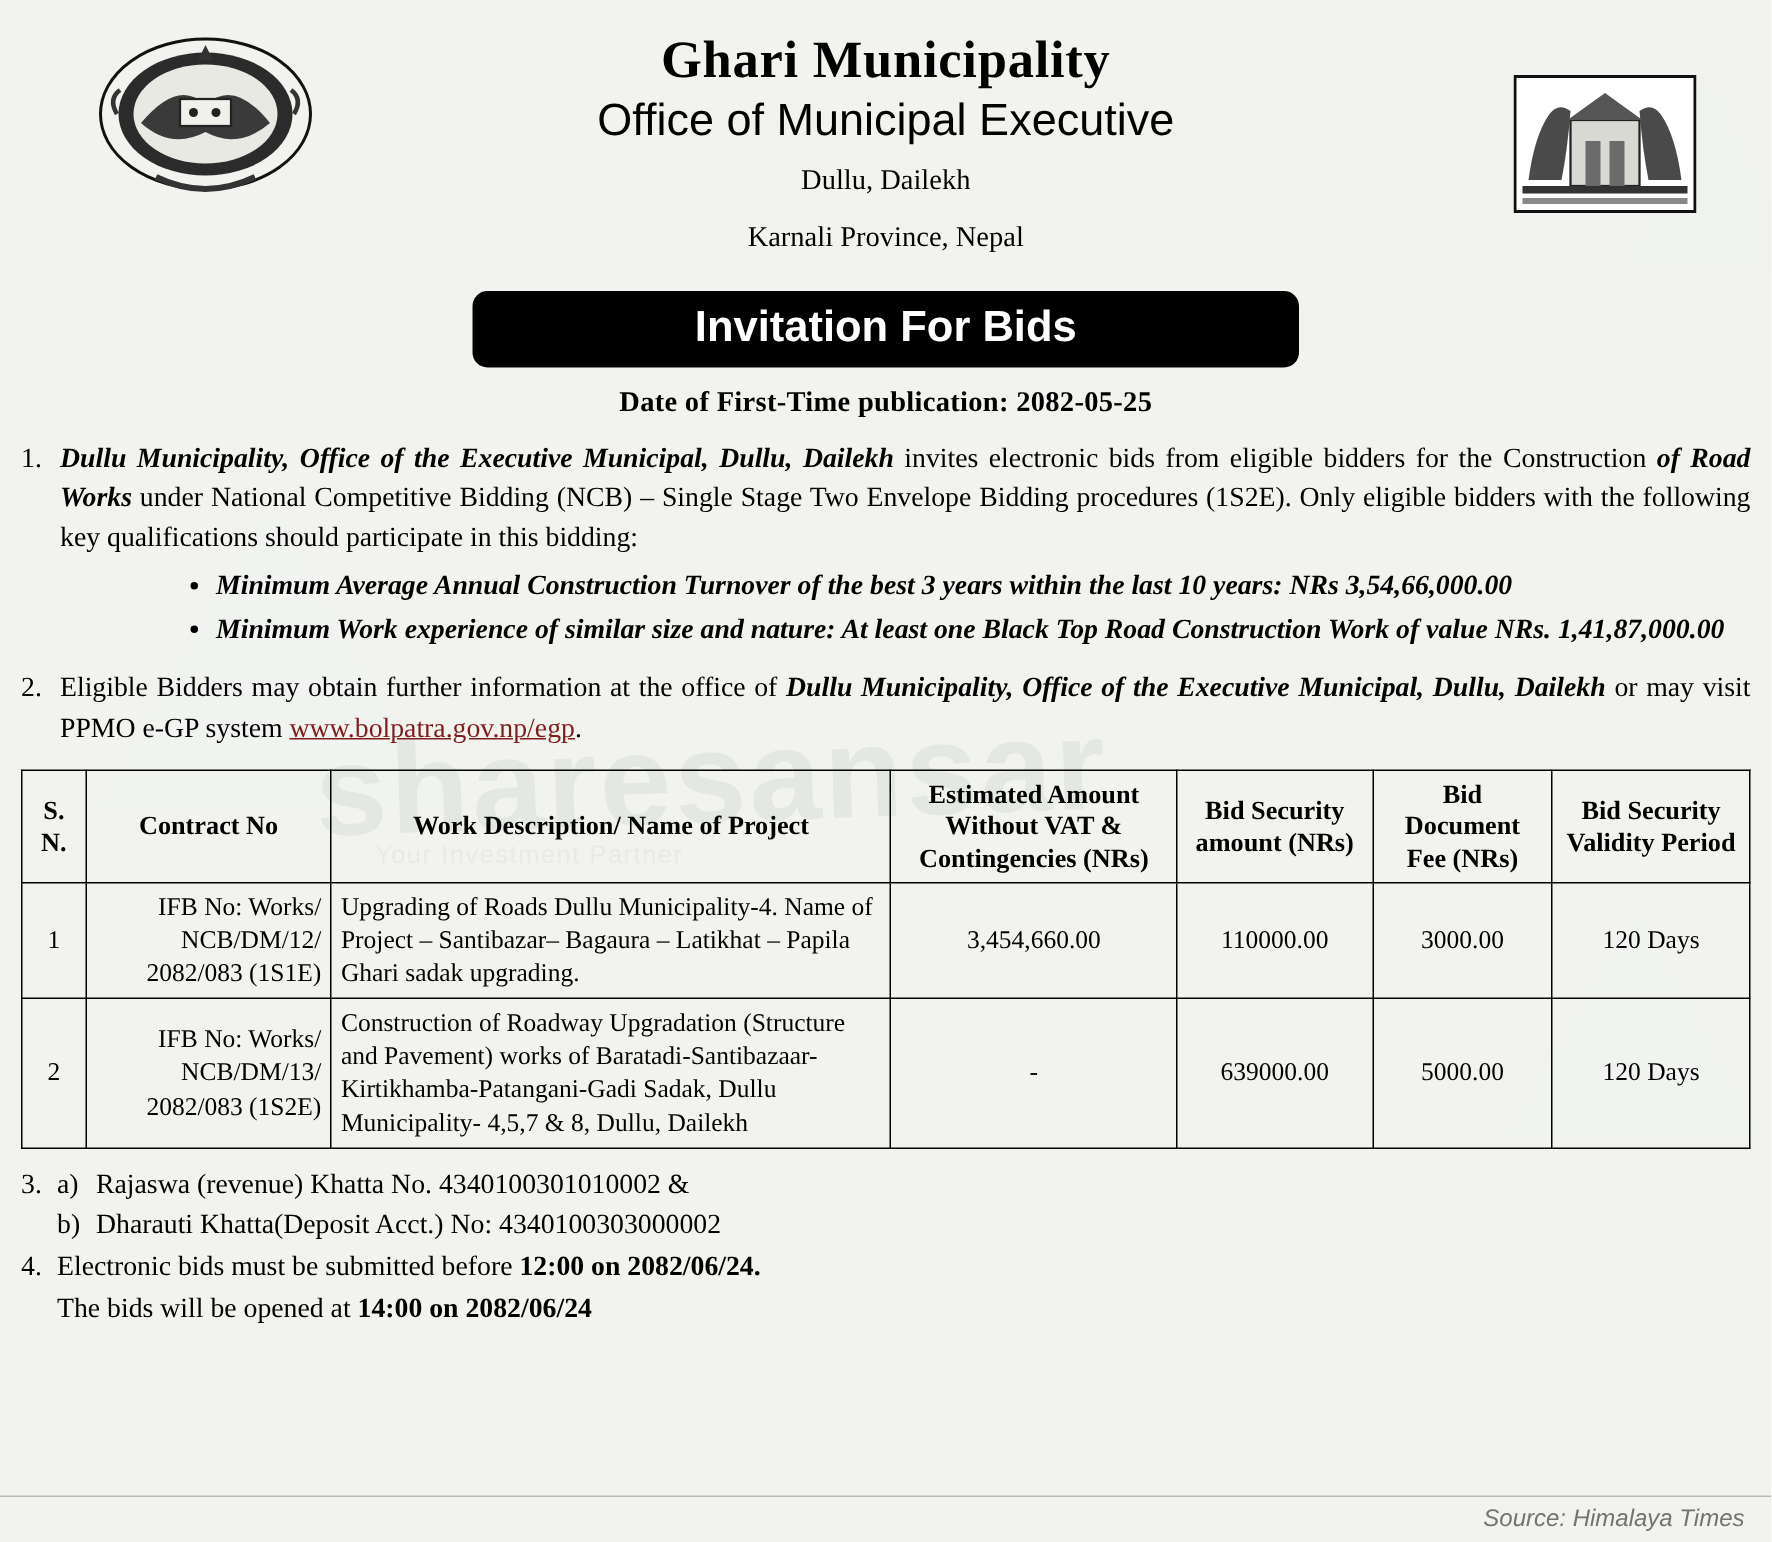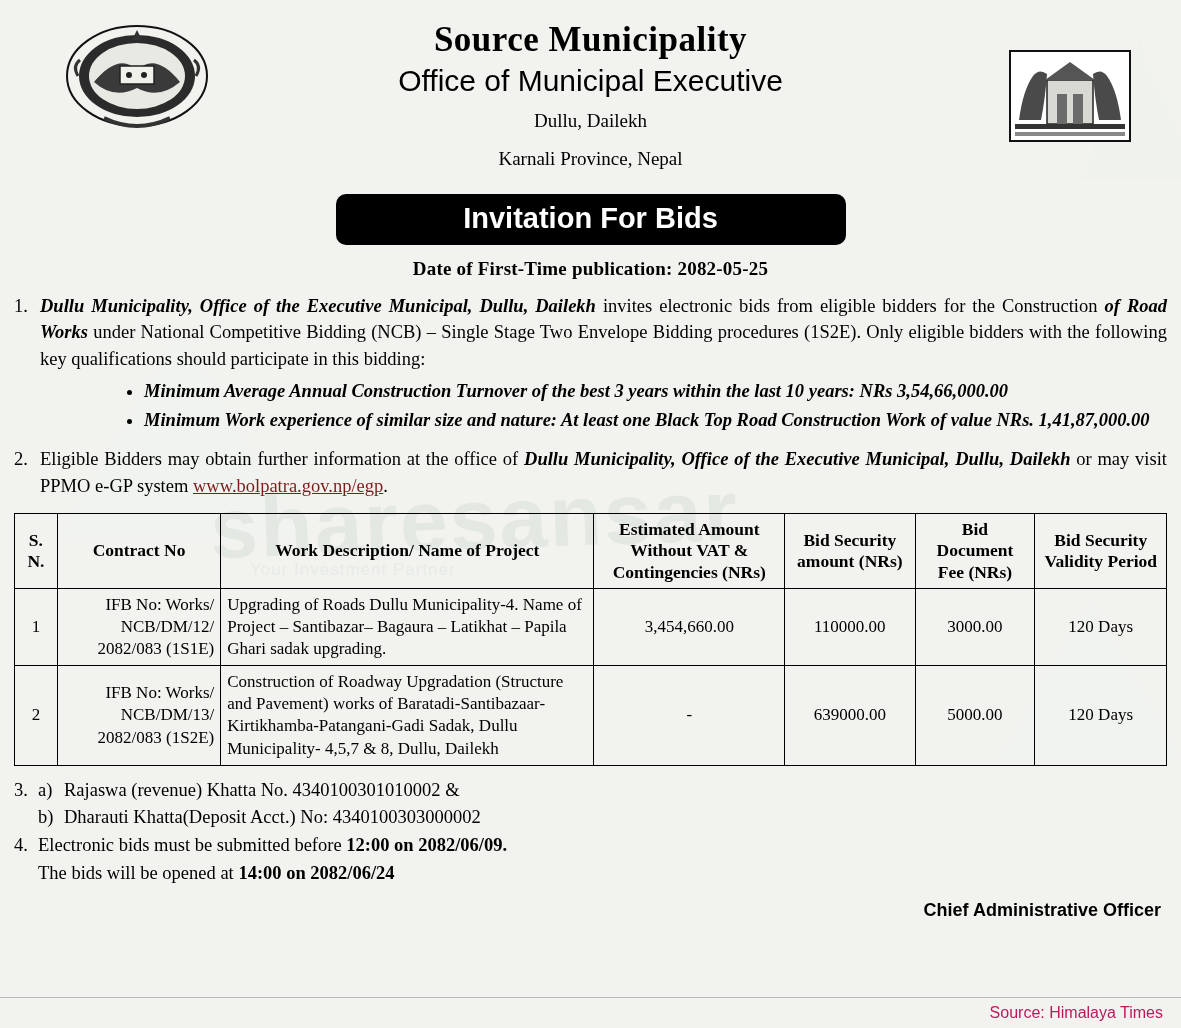--- a/index.html
+++ b/index.html
@@ -101,21 +101,21 @@
     font-size: 19px;
     margin-top: 12px;
   }
   .org-line4 {
     font-size: 19px;
     margin-top: 16px;
   }
 
   .ifb-banner {
     margin: 16px auto 0 auto;
-    width: 510px;
+    width: 551px;
     background: #000;
     color: #fff;
     border-radius: 10px;
     padding: 8px 0 10px 0;
     font-family: "Liberation Sans", sans-serif;
     font-size: 29px;
     font-weight: bold;
     text-align: center;
   }
   .pub-date {
@@ -204,22 +204,23 @@
     font-size: 18px;
     margin-top: 12px;
     padding-right: 6px;
   }
 
   .source {
     position: absolute;
     right: 18px;
     bottom: 6px;
     font-family: "Liberation Sans", sans-serif;
+    font-style: italic;
     font-size: 16px;
-    color: #be185d;
+    color: #737373;
     z-index: 4;
   }
   .rule {
     position: absolute;
     left: 0; right: 0; bottom: 30px;
     border-top: 1px solid #b9b9b9;
     z-index: 4;
   }
 </style>
 </head>
@@ -260,21 +261,21 @@
           <path d="M112 70 Q108 40 98 26 Q92 18 84 24 Q86 50 90 70 Z" fill="#4a4a4a"></path>
           <rect x="38" y="30" width="46" height="44" fill="#d9d9d4" stroke="#222" stroke-width="1.5"></rect>
           <path d="M36 30 L61 12 L86 30 Z" fill="#555"></path>
           <rect x="48" y="44" width="10" height="30" fill="#6b6b6b"></rect>
           <rect x="64" y="44" width="10" height="30" fill="#6b6b6b"></rect>
           <rect x="6" y="74" width="110" height="5" fill="#333"></rect>
           <rect x="6" y="82" width="110" height="4" fill="#888"></rect>
         </svg>
       </div>
 
-      <div class="org-line1">Source Municipality</div>
+      <div class="org-line1">Ghari Municipality</div>
       <div class="org-line2">Office of Municipal Executive</div>
       <div class="org-line3">Dullu, Dailekh</div>
       <div class="org-line4">Karnali Province, Nepal</div>
     </div>
 
     <div class="ifb-banner">Invitation For Bids</div>
     <div class="pub-date">Date of First-Time publication: 2082-05-25</div>
 
     <div class="para">
       <div class="num">1.</div>
@@ -336,28 +337,27 @@
         <div class="txt">Rajaswa (revenue) Khatta No. 4340100301010002 &amp;</div>
       </div>
       <div class="note-row">
         <div class="num"></div>
         <div class="sub">b)</div>
         <div class="txt">Dharauti Khatta(Deposit Acct.) No: 4340100303000002</div>
       </div>
       <div class="note-row">
         <div class="num">4.</div>
         <div class="txt">
-          <span>Electronic bids must be submitted before </span><span class="bd">12:00 on 2082/06/09.</span>
+          <span>Electronic bids must be submitted before </span><span class="bd">12:00 on 2082/06/24.</span>
         </div>
       </div>
       <div class="note-row indent-note">
         <div class="txt">
           <span>The bids will be opened at </span><span class="bd">14:00 on 2082/06/24</span>
         </div>
       </div>
     </div>
 
-    <div class="cao">Chief Administrative Officer</div>
   </div>
 
   <div class="rule"></div>
   <div class="source">Source: Himalaya Times</div>
 </div>
 
 </body></html>

